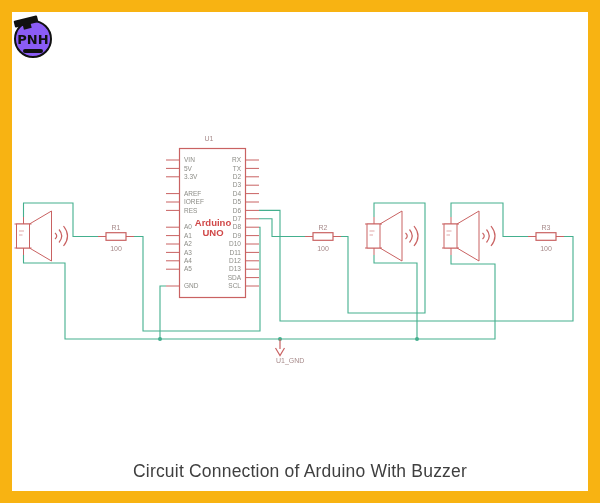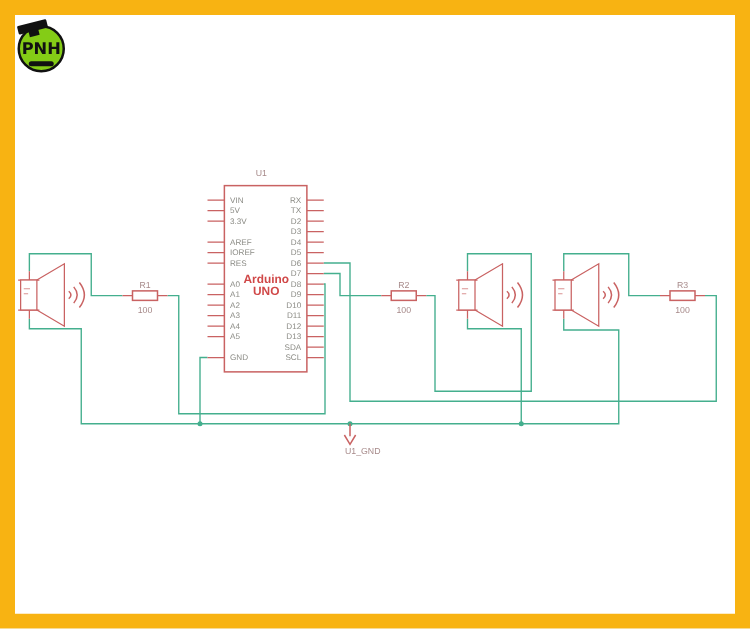--- a/index.html
+++ b/index.html
@@ -7,21 +7,21 @@
     position:relative;width:600px;height:503px;background:#ffffff;
     font-family:"Liberation Sans",sans-serif;overflow:hidden;
   }
   .frame{
     position:absolute;inset:0;border:12px solid #F8B312;
     pointer-events:none;box-sizing:border-box;z-index:5;
   }
   .header{position:absolute;left:0;top:0;width:100%;height:70px;z-index:6;}
   .logo{
     position:absolute;left:14px;top:20px;width:38px;height:38px;border-radius:50%;
-    background:#84cc16;border:2px solid #111;box-sizing:border-box;
+    background:#8b5cf6;border:2px solid #111;box-sizing:border-box;
     display:flex;align-items:center;justify-content:center;
   }
   .logo-text{
     font-weight:bold;font-size:13px;color:#111;letter-spacing:0px;
     font-family:"DejaVu Sans",sans-serif;margin-top:1px;
   }
   .grad-cap{
     position:absolute;left:-2px;top:-4px;width:24px;height:7px;background:#111;
     transform:rotate(-14deg);border-radius:1px;
   }
@@ -154,15 +154,16 @@
       <text class="reflbl" x="323" y="230" text-anchor="middle">R2</text>
       <text class="reflbl" x="323" y="250.5" text-anchor="middle">100</text>
     </g>
     <g>
       <use href="#resistor" transform="translate(546,236.5)"></use>
       <text class="reflbl" x="546" y="230" text-anchor="middle">R3</text>
       <text class="reflbl" x="546" y="250.5" text-anchor="middle">100</text>
     </g>
   </svg>
 
+  <div class="caption">Circuit Connection of Arduino With Buzzer</div>
 
   <div class="frame"></div>
 </div>
 
 </body></html>

